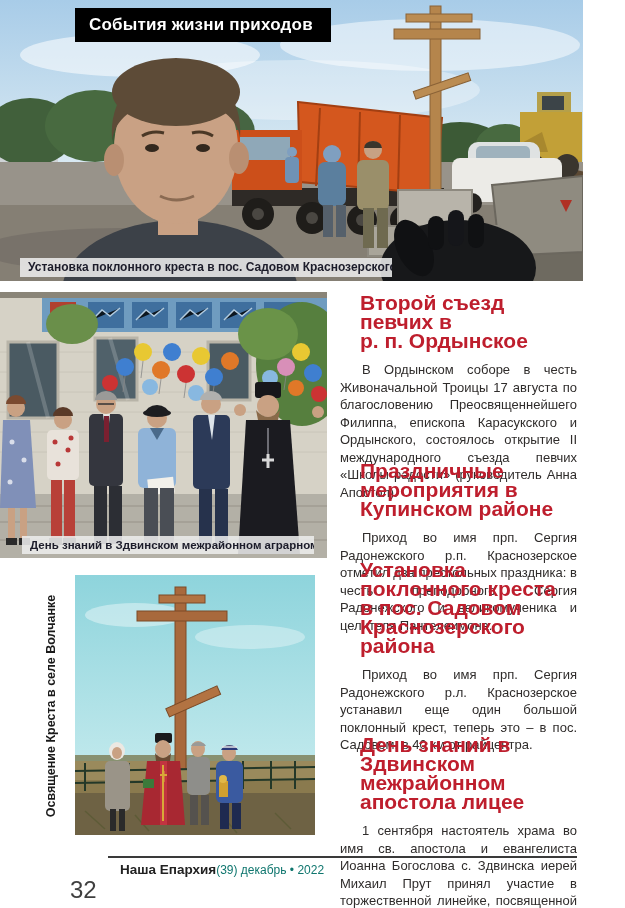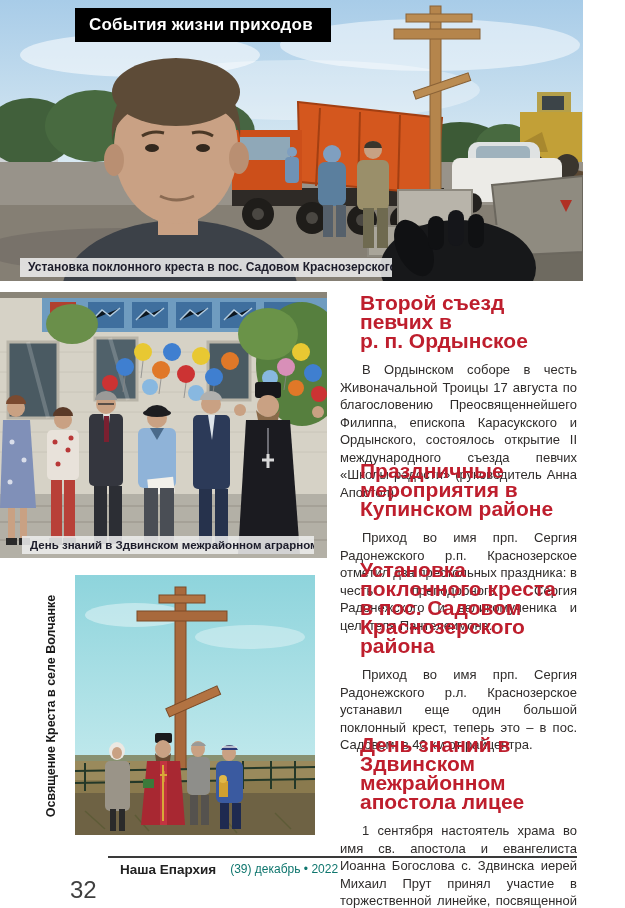--- a/index.html
+++ b/index.html
@@ -44,21 +44,21 @@
     margin:0;font-size:13px;line-height:17.5px;text-align:justify;
     text-indent:22px;color:#2f2c2b;
   }
   .art-0{top:293px;}
   .art-1{top:437px;margin-top:24px;}
   .art-2{top:560px;}
   .art-3{top:735px;}
   
   .footer-rule{position:absolute;left:108px;top:856px;width:469px;height:1.5px;background:#3a3a3a;}
   .page-num{position:absolute;left:70px;top:876px;font-size:24px;color:#3f3f3f;}
-  .footer-text{position:absolute;left:120px;top:862px;font-size:12.5px;display:flex;gap:14px;align-items:flex-start;}
+  .footer-text{position:absolute;left:120px;top:862px;font-size:12.5px;display:flex;gap:0;align-items:center;}
   .footer-journal{font-weight:bold;color:#222;font-size:13.5px;}
   .footer-issue{color:#0f766e;font-size:12px;}
 </style>
 </head>
 <body>
 
 <div class="page">
 
   <div class="photo photo-top">
     <svg width="583" height="281" viewBox="0 0 583 281">

